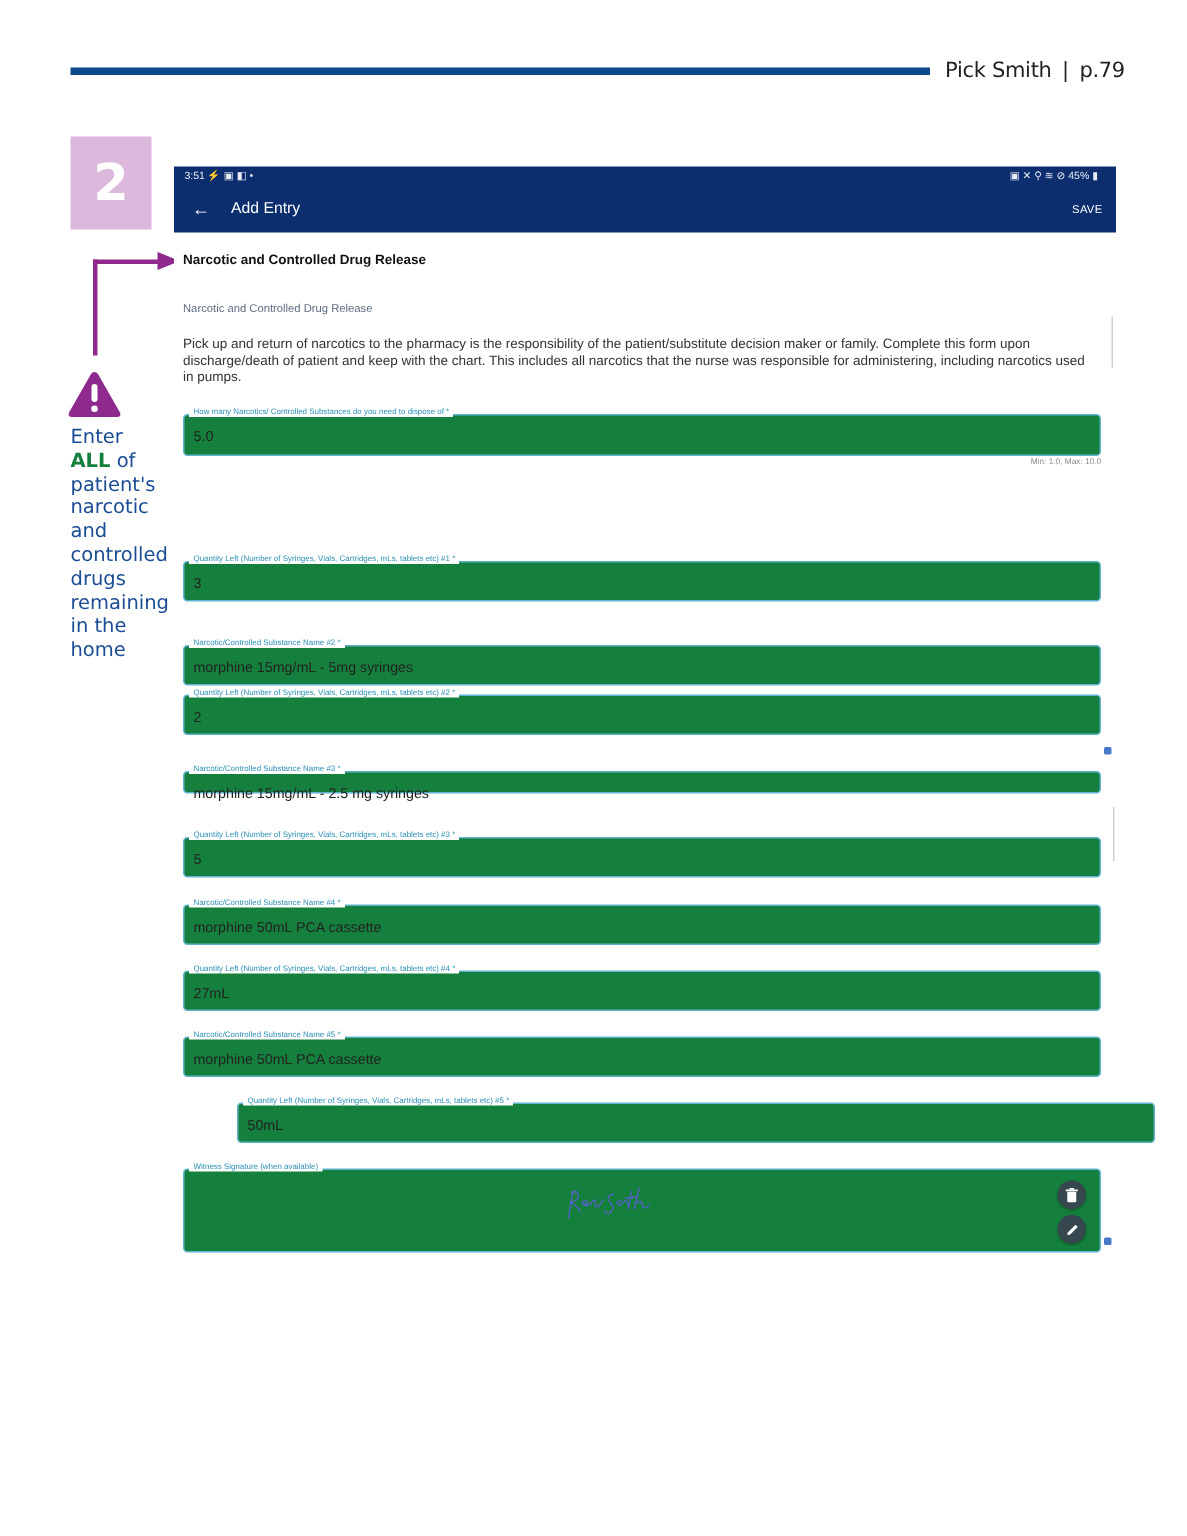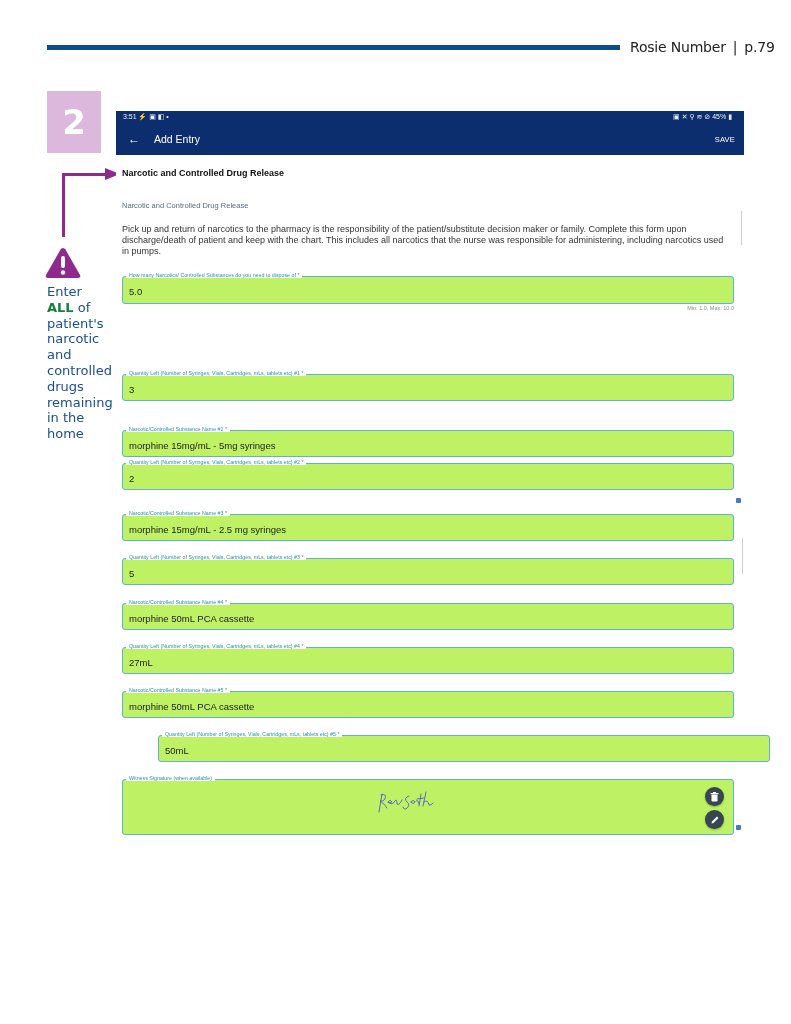--- a/index.html
+++ b/index.html
@@ -26,38 +26,38 @@
   .status-left { position: absolute; left: 7px; top: 2px; font-size: 7px; color: #e8ecf5; }
   .status-right { position: absolute; right: 12px; top: 2px; font-size: 7px; color: #e8ecf5; }
   .back-icon { position: absolute; left: 12px; top: 21px; font-size: 12px; color: #fff; }
   .appbar-title { position: absolute; left: 38px; top: 22px; font-size: 10.5px; color: #fff; }
   .save-btn { position: absolute; right: 9px; top: 24px; font-size: 7.5px; font-weight: normal; color: #fff; letter-spacing: 0.2px; cursor: pointer; }
 
   .form-title { position: absolute; left: 6px; top: 57px; font-size: 9px; font-weight: bold; color: #111; }
   .section-label { position: absolute; left: 6px; top: 90px; font-size: 7.5px; color: #5b6c80; }
   .desc { position: absolute; left: 6px; top: 113px; width: 610px; font-size: 9px; line-height: 11.2px; color: #333; }
 
-  .field { position: absolute; left: 6px; width: 612px; border: 1.3px solid #5fb3ce; border-radius: 3px; background: #bef264; box-sizing: border-box; }
+  .field { position: absolute; left: 6px; width: 612px; border: 1.3px solid #5fb3ce; border-radius: 3px; background: #15803d; box-sizing: border-box; }
   .field .flabel { position: absolute; left: 3px; top: -5px; background: #fff; padding: 0 3px; font-size: 5.3px; color: #2a8fb5; white-space: nowrap; }
   .field .fvalue { position: absolute; left: 6px; top: 9px; font-size: 9.5px; color: #222; }
   .hint { position: absolute; right: 10px; top: 194px; font-size: 5.5px; color: #8a8a8a; }
 
   .sig-field { height: 56px; }
   .sig-btn { position: absolute; right: 9px; width: 19px; height: 19px; border-radius: 50%; background: #37474f; display: flex; align-items: center; justify-content: center; box-shadow: 0 1px 2px rgba(0,0,0,0.3); cursor: pointer; }
   .signature { position: absolute; left: 250px; top: 10px; width: 70px; height: 30px; }
 
   .scroll-mark { position: absolute; width: 1px; background: #cfcfcf; }
   .blue-dot { position: absolute; width: 5px; height: 5px; background: #4a78c8; border-radius: 1px; }
 </style>
 </head>
 <body>
 
 <div class="header-rule"></div>
 <div class="header-author">
-  <span>Rosie Number</span><span class="sep">|</span><span>p.79</span>
+  <span>Pick Smith</span><span class="sep">|</span><span>p.79</span>
 </div>
 
 <div class="step-badge">2</div>
 
 <div class="arrow-v"></div>
 <div class="arrow-h"></div>
 <div class="arrow-head"></div>
 
 <svg class="warn-icon" viewBox="0 0 36 32">
   <path d="M18 1 Q19.5 1 20.5 2.6 L35 28 Q36 31 33 31 L3 31 Q0 31 1 28 L15.5 2.6 Q16.5 1 18 1 Z" fill="#8e2a8e"></path>
@@ -104,21 +104,21 @@
 
   <div class="field" style="top:319px;height:27px;">
     <span class="flabel">Narcotic/Controlled Substance Name #2 *</span>
     <span class="fvalue">morphine 15mg/mL - 5mg syringes</span>
   </div>
   <div class="field" style="top:352px;height:27px;">
     <span class="flabel">Quantity Left (Number of Syringes, Vials, Cartridges, mLs, tablets etc) #2 *</span>
     <span class="fvalue">2</span>
   </div>
 
-  <div class="field" style="top:403px;height:27px;">
+  <div class="field" style="top:403px;height:15px;">
     <span class="flabel">Narcotic/Controlled Substance Name #3 *</span>
     <span class="fvalue">morphine 15mg/mL - 2.5 mg syringes</span>
   </div>
   <div class="field" style="top:447px;height:27px;">
     <span class="flabel">Quantity Left (Number of Syringes, Vials, Cartridges, mLs, tablets etc) #3 *</span>
     <span class="fvalue">5</span>
   </div>
 
   <div class="field" style="top:492px;height:27px;">
     <span class="flabel">Narcotic/Controlled Substance Name #4 *</span>

